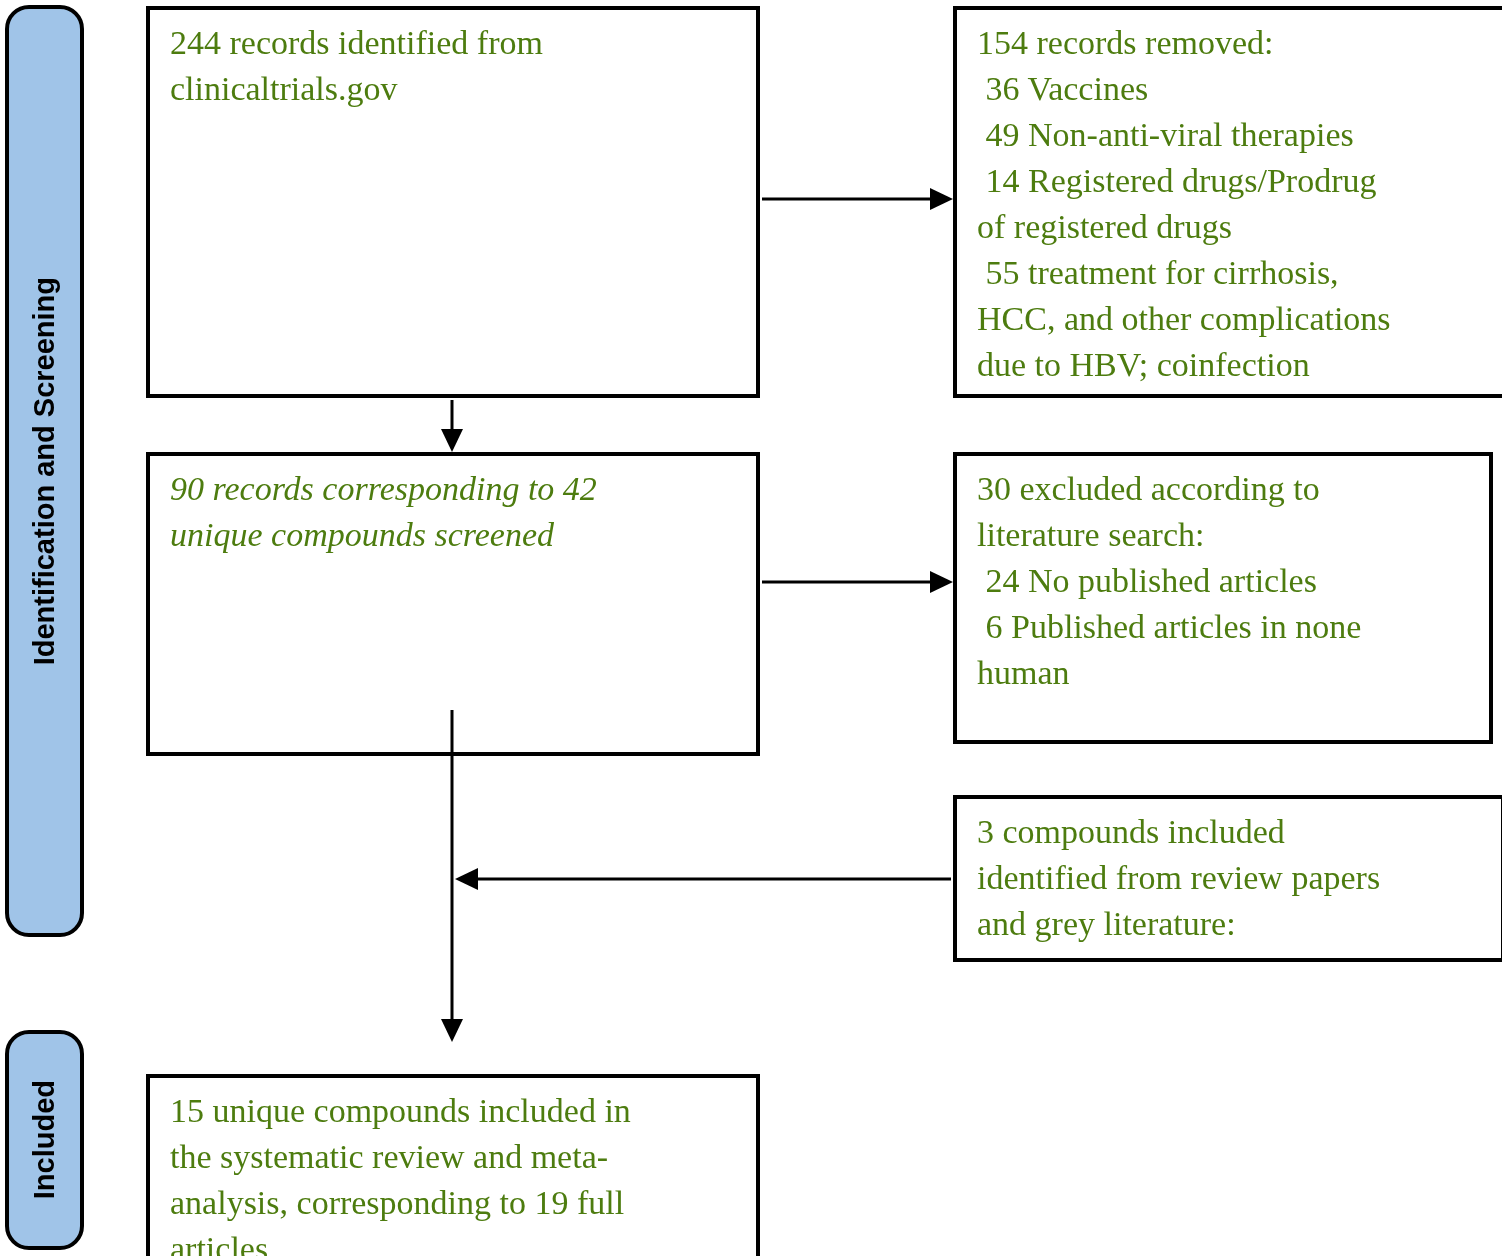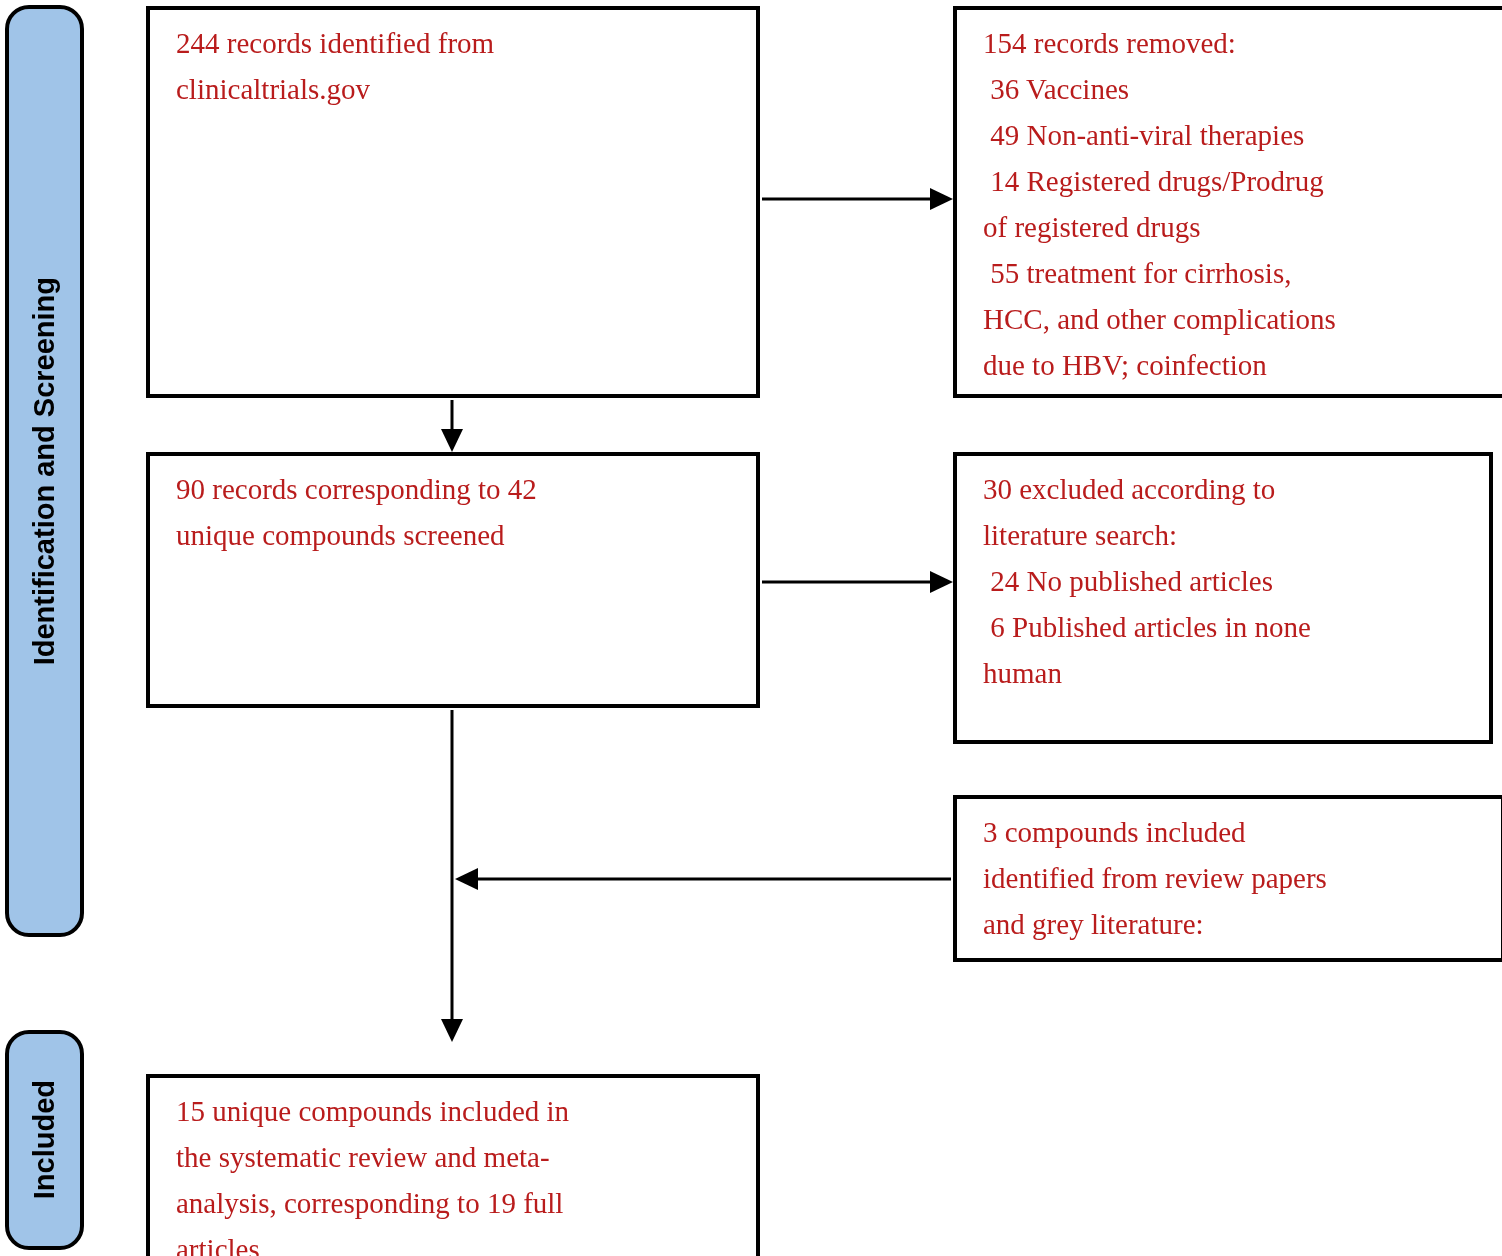--- a/index.html
+++ b/index.html
@@ -29,30 +29,30 @@
     color: #000;
     white-space: nowrap;
   }
   .fbox {
     position: absolute;
     background: #ffffff;
     border: 4px solid #000;
   }
   .box-text {
     white-space: pre-wrap;
-    font-size: 29px;
+    font-size: 34px;
     line-height: 46px;
-    color: #b91c1c;
-    padding: 10px 22px 0 26px;
+    color: #4d7c0f;
+    padding: 10px 22px 0 20px;
   }
   .bar-identification { left: 5px; top: 5px; width: 79px; height: 932px; }
   .bar-included       { left: 5px; top: 1030px; width: 79px; height: 220px; }
   .box-identified { left: 146px; top: 6px;    width: 614px; height: 392px; }
   .box-removed    { left: 953px; top: 6px;    width: 640px; height: 392px; }
-  .box-screened   { left: 146px; top: 452px;  width: 614px; height: 256px; }
+  .box-screened   { left: 146px; top: 452px;  width: 614px; height: 304px; font-style: italic; }
   .box-excluded   { left: 953px; top: 452px;  width: 540px; height: 292px; }
   .box-grey       { left: 953px; top: 795px;  width: 552px; height: 167px; }
   .box-final      { left: 146px; top: 1042px; width: 614px; height: 206px; margin-top: 32px; }
   svg.arrows {
     position: absolute;
     left: 0; top: 0;
     width: 1502px;
     height: 1256px;
     pointer-events: none;
   }

